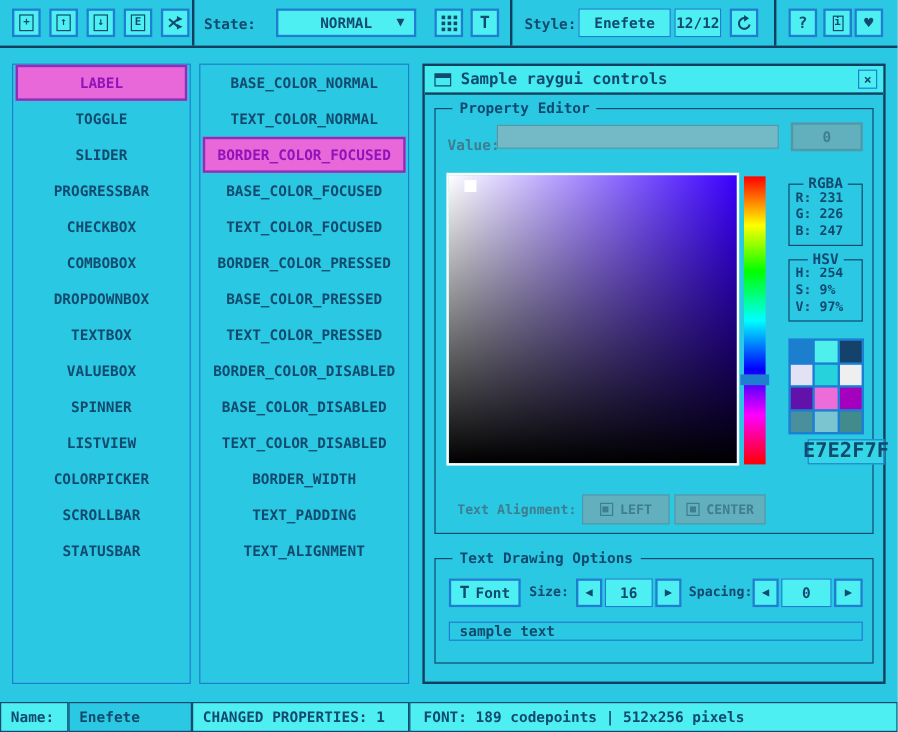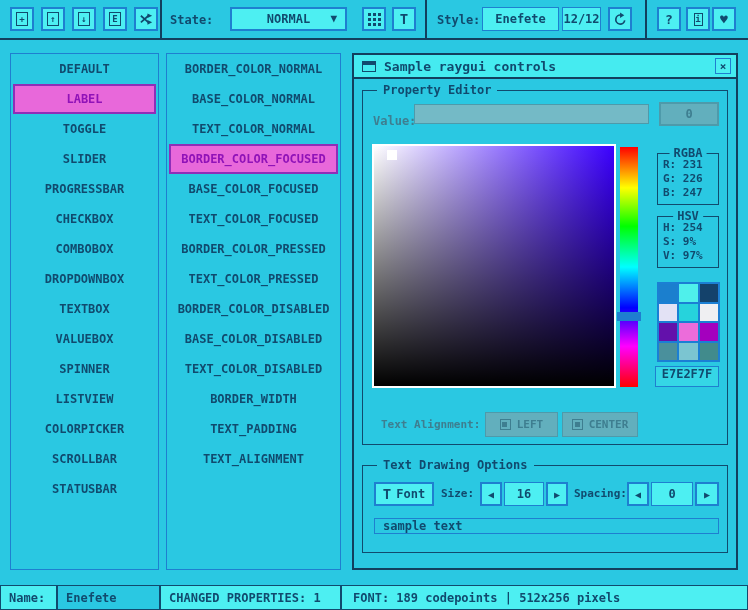--- a/index.html
+++ b/index.html
@@ -85,23 +85,23 @@
   #hue-handle{left:254px; top:221px; width:24px; height:9px; background:var(--c-blue); cursor:grab;}
   .mini-box{box-sizing:border-box; border:1px solid var(--c-navy); font-size:11px;}
   .mini-label{position:absolute; top:-8px; left:50%; transform:translateX(-50%); background:var(--c-bg); padding:0 4px; font-size:12px;}
   .mini-row{margin:1px 0 0 5px; white-space:nowrap;}
   #rgba-box{left:294px; top:62px; width:62px; height:52px;}
   #hsv-box{left:294px; top:125px; width:62px; height:52px;}
   #swatch-grid{left:294px; top:191px; width:63px; height:80px; box-sizing:border-box;
     background:var(--c-swatchBg); padding:2px; display:grid;
     grid-template-columns:repeat(3,1fr); grid-template-rows:repeat(4,1fr); gap:2px;}
   .swatch{cursor:pointer;}
-  #hex-box{left:292px; top:275px; width:64px; height:21px; box-sizing:border-box;
+  #hex-box{left:310px; top:275px; width:64px; height:21px; box-sizing:border-box;
     background:var(--c-hexBg); border:1px solid var(--c-blue);
-    display:flex; align-items:flex-start; justify-content:center; font-size:12px;}
+    display:flex; align-items:flex-end; justify-content:center; font-size:17px;}
   
   .align-btn{position:absolute; top:321px; height:25px; box-sizing:border-box;
     background:var(--c-disBg); border:1px solid var(--c-disBorder); color:var(--c-disText);
     display:flex; align-items:center; justify-content:center; gap:6px; font-size:11px;
     font-family:inherit; font-weight:bold; padding:0;}
   .al{width:11px; height:11px; box-sizing:border-box; border:1px solid currentColor; position:relative;}
   .al::before{content:""; position:absolute; width:5px; height:5px; background:currentColor; top:2px;}
   .al.l::before{left:1px;} .al.c::before{left:2px;} .al.r::before{right:0;}
   
   .cbtn{position:absolute; box-sizing:border-box; background:var(--c-bright); border:2px solid var(--c-blue);
@@ -187,45 +187,44 @@
       <span class="glyph-i">
           <span>i</span>
         </span>
     </button>
     <button class="tbtn" style="left:712px">
       <span style="font-size:13px">♥</span>
     </button>
   </div>
 
   <div id="controls-panel" class="abs panel">
-    <div class="lv-item">DEFAULT</div>
     <div class="lv-item selected">LABEL</div>
     <div class="lv-item">TOGGLE</div>
     <div class="lv-item">SLIDER</div>
     <div class="lv-item">PROGRESSBAR</div>
     <div class="lv-item">CHECKBOX</div>
     <div class="lv-item">COMBOBOX</div>
     <div class="lv-item">DROPDOWNBOX</div>
     <div class="lv-item">TEXTBOX</div>
     <div class="lv-item">VALUEBOX</div>
     <div class="lv-item">SPINNER</div>
     <div class="lv-item">LISTVIEW</div>
     <div class="lv-item">COLORPICKER</div>
     <div class="lv-item">SCROLLBAR</div>
     <div class="lv-item">STATUSBAR</div>
   </div>
 
   <div id="props-panel" class="abs panel">
-    <div class="lv-item">BORDER_COLOR_NORMAL</div>
     <div class="lv-item">BASE_COLOR_NORMAL</div>
     <div class="lv-item">TEXT_COLOR_NORMAL</div>
     <div class="lv-item selected">BORDER_COLOR_FOCUSED</div>
     <div class="lv-item">BASE_COLOR_FOCUSED</div>
     <div class="lv-item">TEXT_COLOR_FOCUSED</div>
     <div class="lv-item">BORDER_COLOR_PRESSED</div>
+    <div class="lv-item">BASE_COLOR_PRESSED</div>
     <div class="lv-item">TEXT_COLOR_PRESSED</div>
     <div class="lv-item">BORDER_COLOR_DISABLED</div>
     <div class="lv-item">BASE_COLOR_DISABLED</div>
     <div class="lv-item">TEXT_COLOR_DISABLED</div>
     <div class="lv-item">BORDER_WIDTH</div>
     <div class="lv-item">TEXT_PADDING</div>
     <div class="lv-item">TEXT_ALIGNMENT</div>
   </div>
 
   <div id="window" class="abs">

